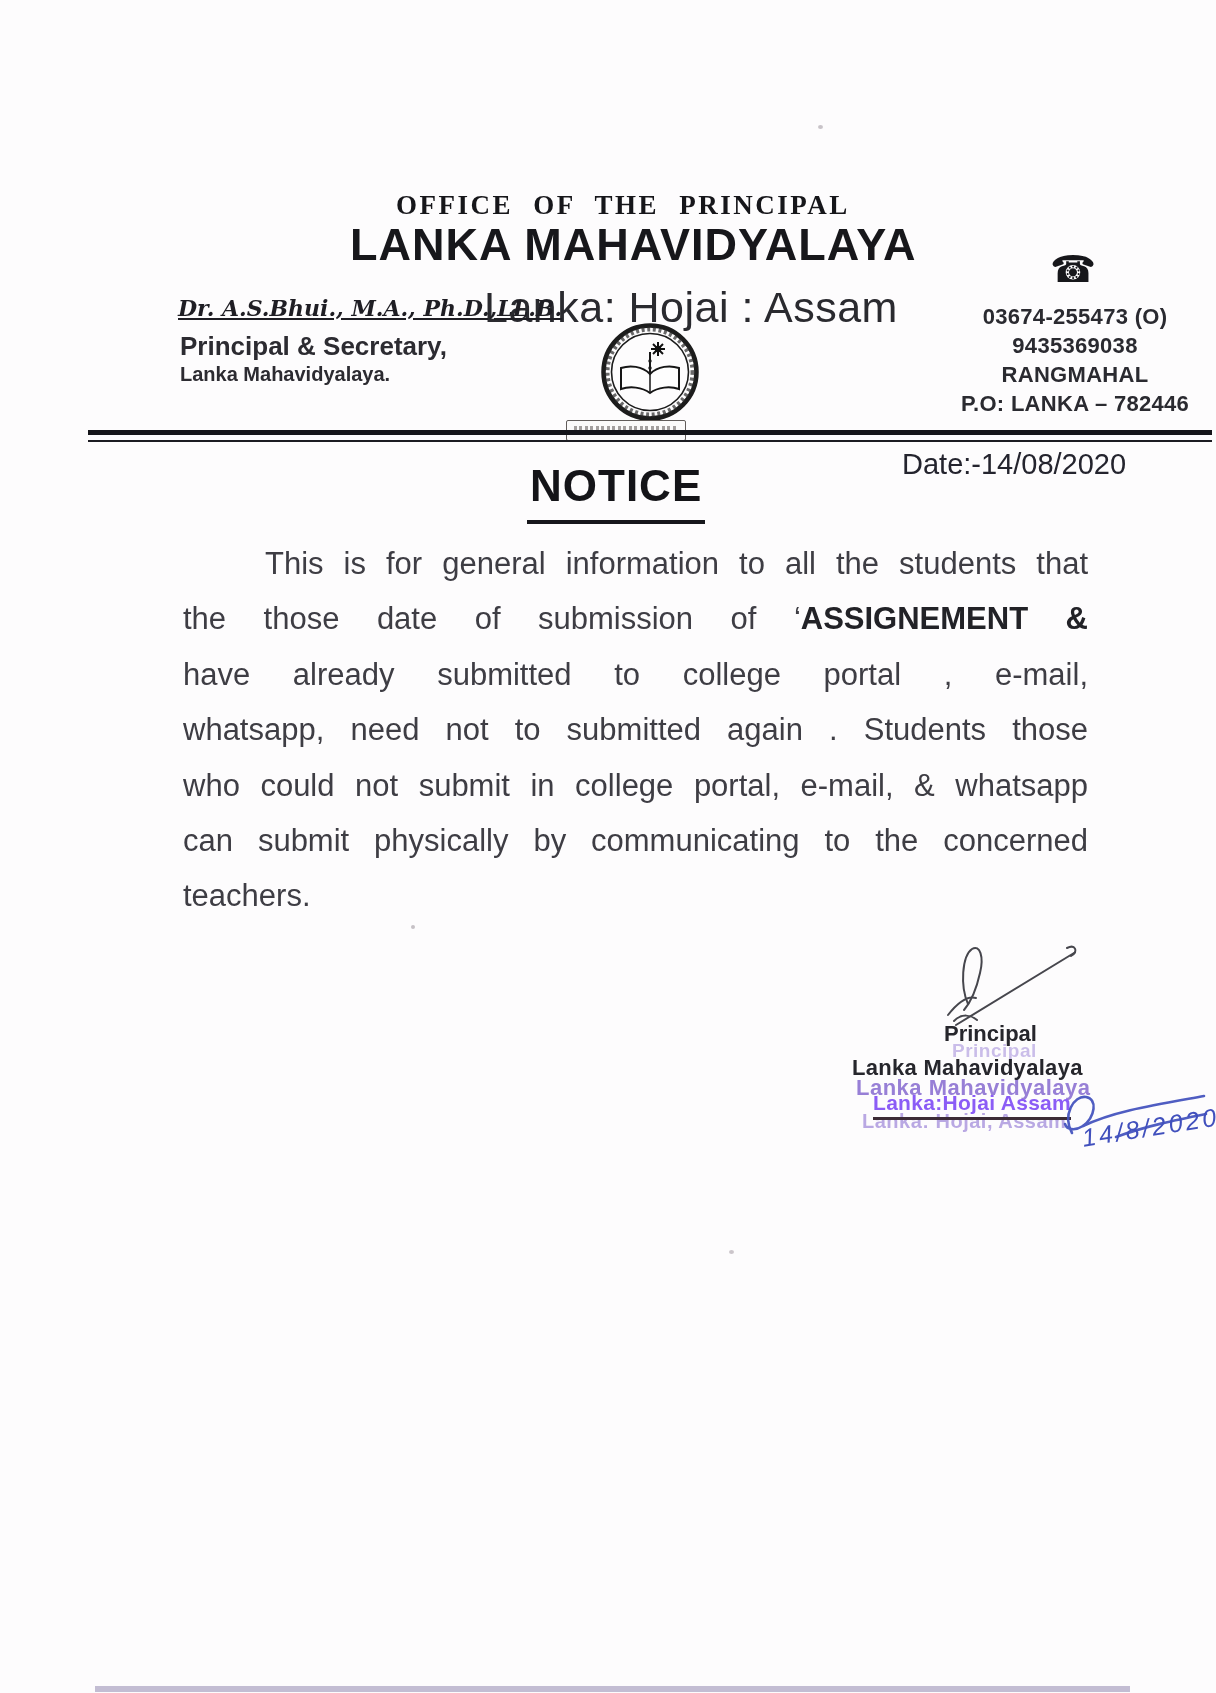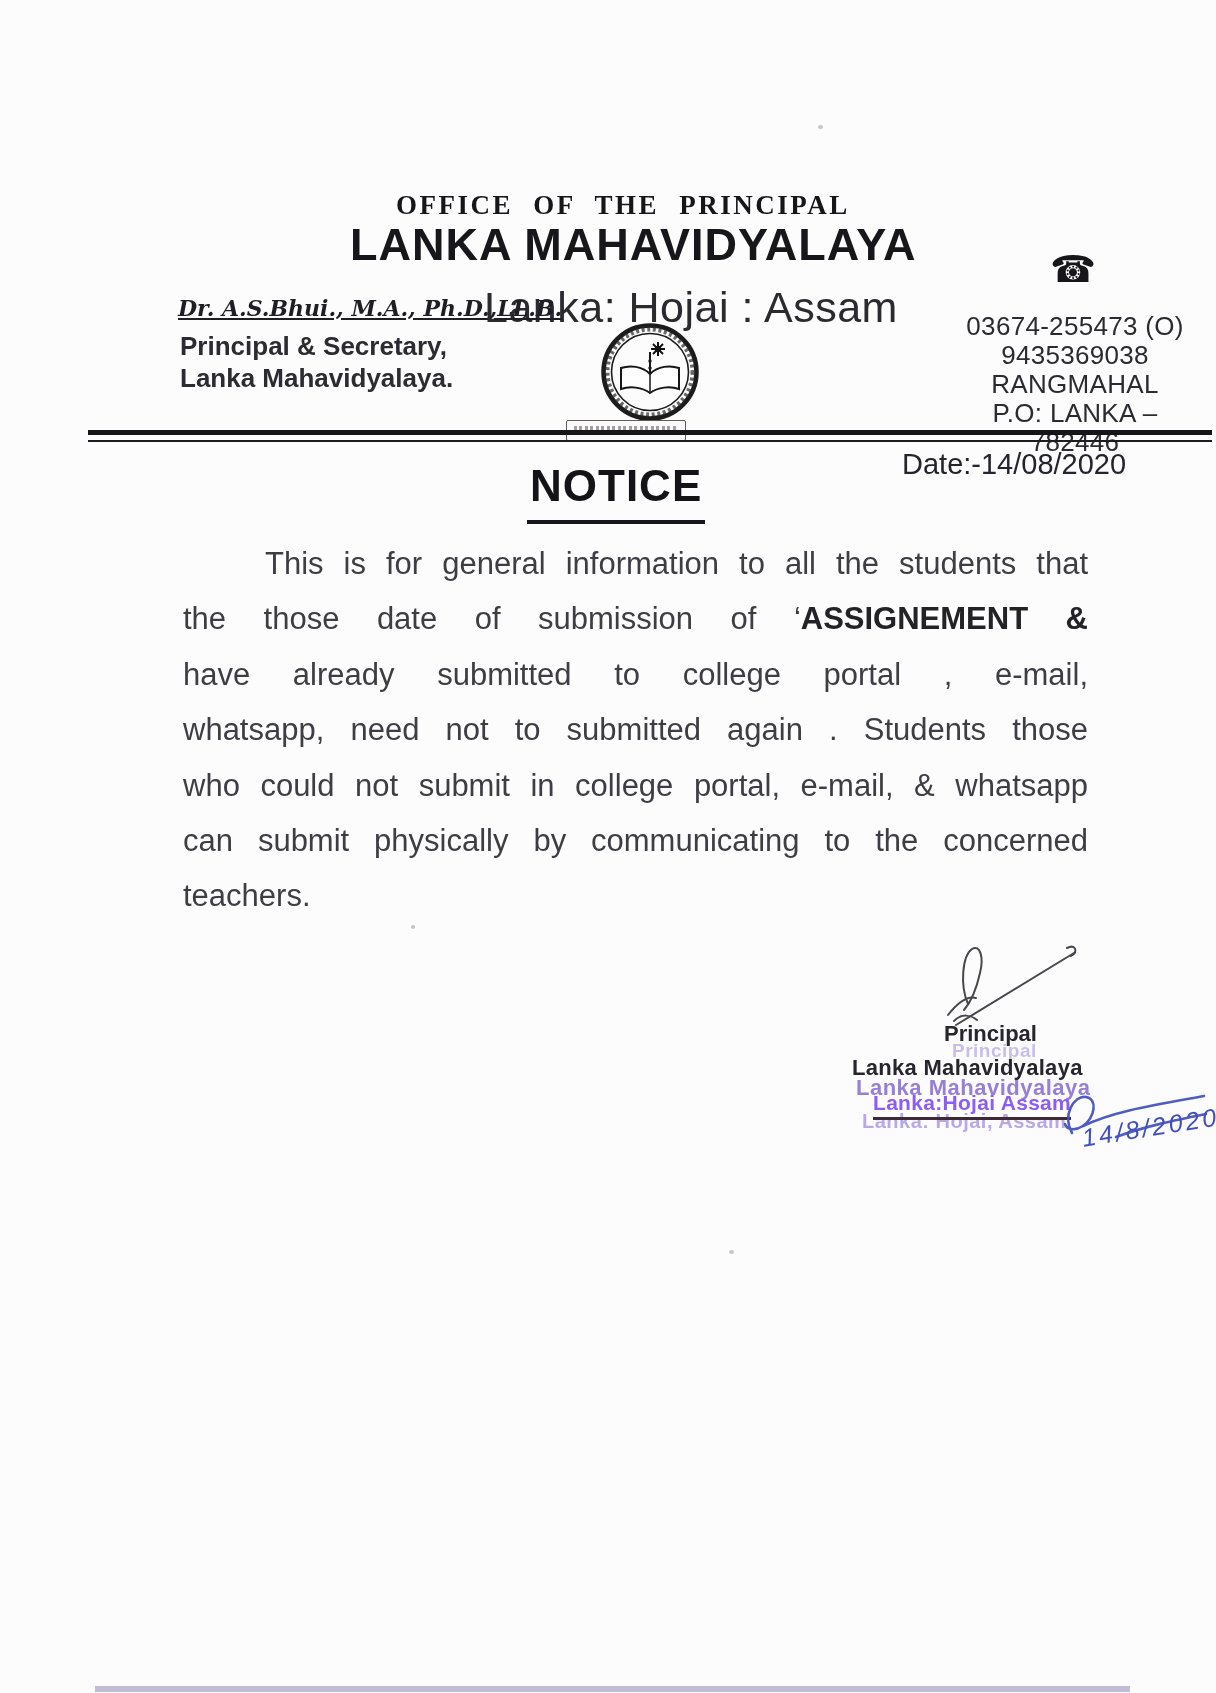--- a/index.html
+++ b/index.html
@@ -28,25 +28,25 @@
     position:absolute;left:484px;top:283px;
     font-size:43px;color:#2a2a2f;letter-spacing:.5px;
   }
   .principal-name{
     position:absolute;left:178px;top:295px;
     font-family:"DejaVu Serif",serif;
     font-style:italic;font-weight:700;
     font-size:22px;color:#1f1e24;text-decoration:underline;
   }
   .principal-designation{position:absolute;left:180px;top:331px;font-size:26px;font-weight:700;color:#2c2b31;}
-  .principal-org{position:absolute;left:180px;top:363px;font-size:26px;font-weight:700;color:#2c2b31;}
+  .principal-org{position:absolute;left:180px;top:363px;font-size:20px;font-weight:700;color:#2c2b31;}
   .phone-icon{position:absolute;left:1050px;top:248px;font-size:37px;color:#17171b;}
   .contact-lines{
-    position:absolute;left:950px;top:312px;width:250px;
-    text-align:center;font-size:26px;font-weight:400;
+    position:absolute;left:950px;top:302px;width:250px;
+    text-align:center;font-size:22px;font-weight:700;
     line-height:29px;color:#2a2a30;letter-spacing:.3px;
   }
   
   .seal{position:absolute;left:600px;top:322px;}
   .motto-banner{
     position:absolute;left:566px;top:420px;width:118px;height:19px;
     border:1.5px solid #615c5a;background:#fbfafa;border-radius:2px;
   }
   .motto-banner .tiny-text{
     height:7px;margin:5px 7px 0 7px;

